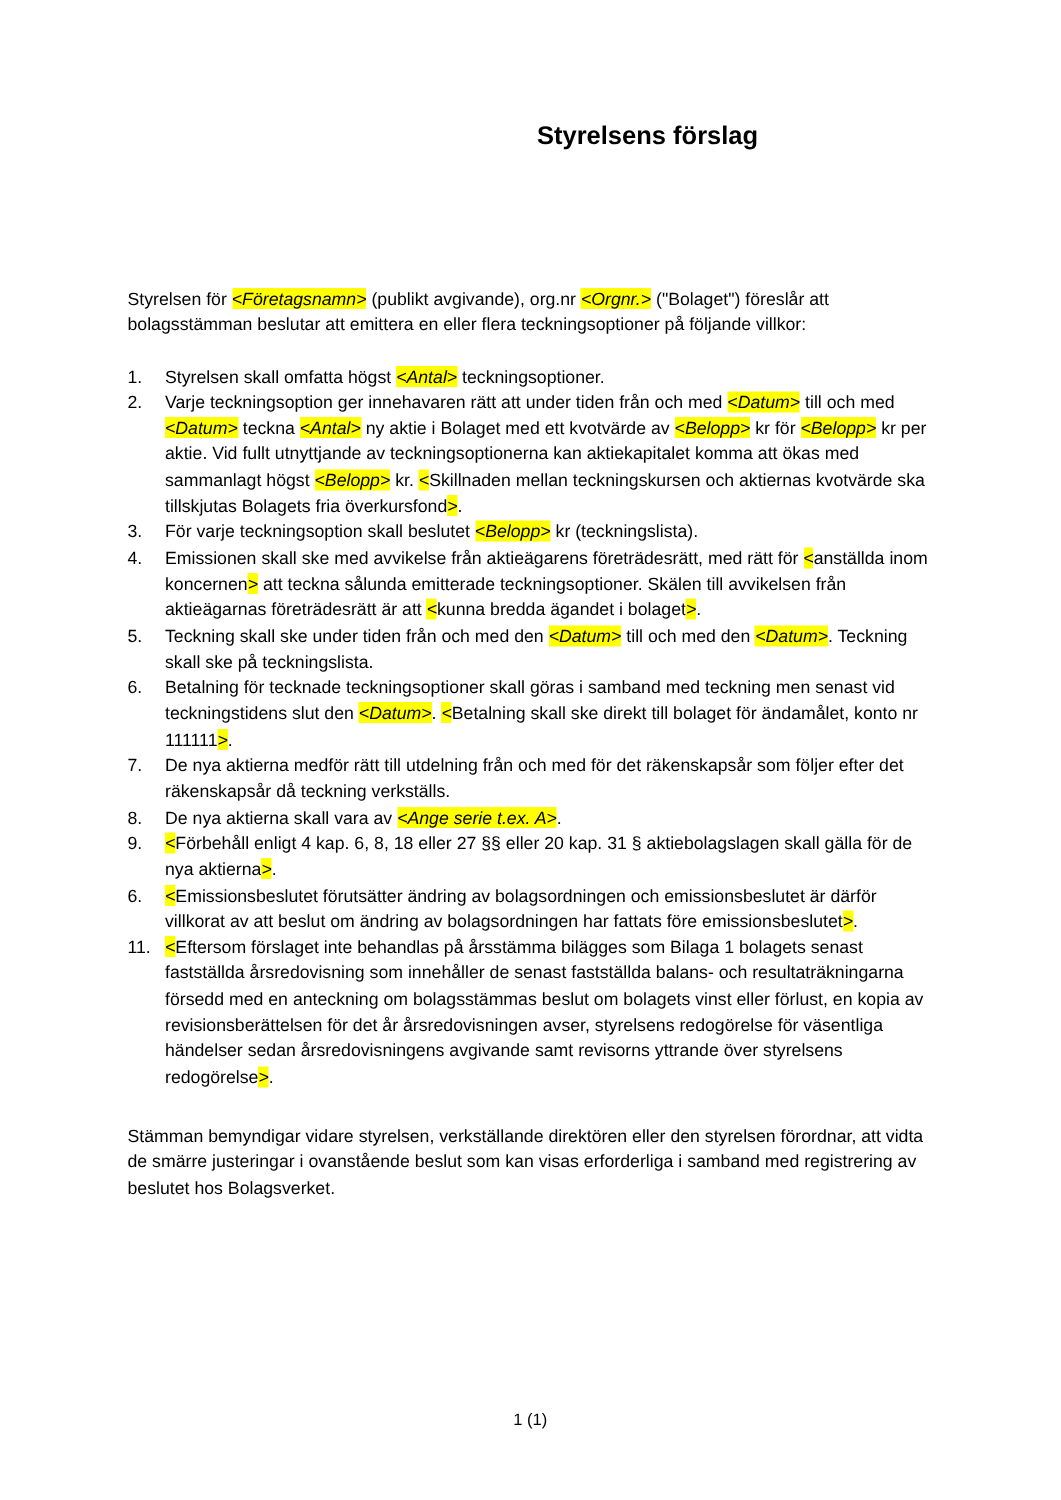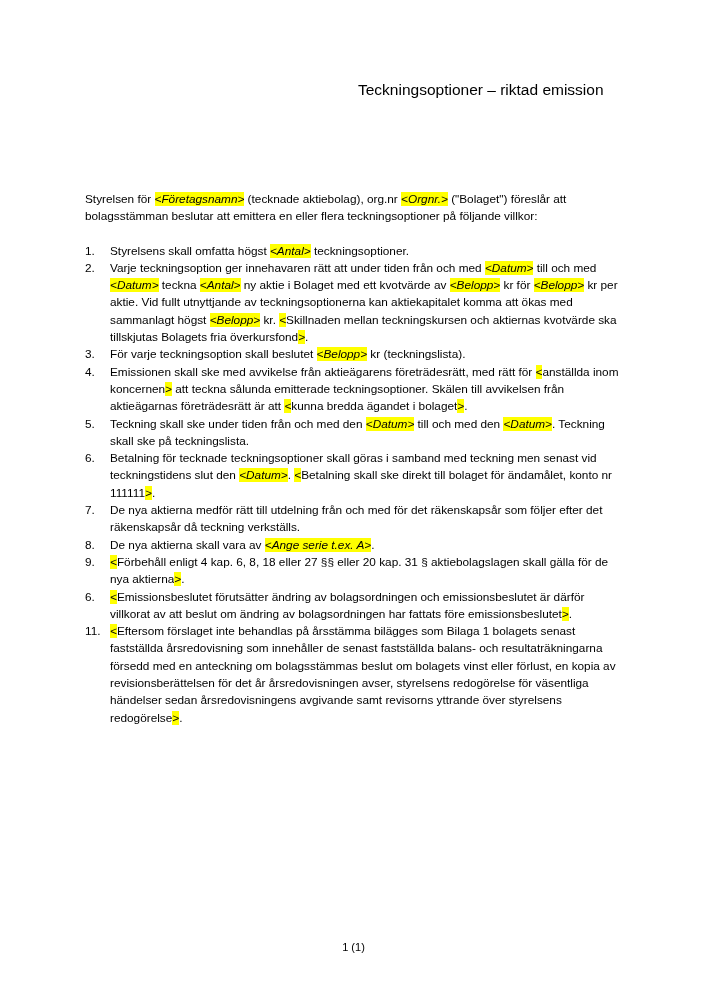--- a/index.html
+++ b/index.html
@@ -78,30 +78,30 @@
     font-size: 11px;
     line-height: 14px;
   }
 </style>
 </head>
 <body>
 
 <div class="page">
 
   <div class="header-block">
-    <div class="doc-subtitle">Teckningsoptioner – riktad emission</div>
+    <div class="doc-title">Styrelsens förslag</div>
   </div>
 
   <div class="content">
-    <p class="intro"><span>Styrelsen för </span><span class="hl">&lt;Företagsnamn&gt;</span><span> (tecknade aktiebolag), org.nr </span><span class="hl">&lt;Orgnr.&gt;</span><span> ("Bolaget") föreslår att bolagsstämman beslutar att emittera en eller flera teckningsoptioner på följande villkor:</span></p>
+    <p class="intro"><span>Styrelsen för </span><span class="hl">&lt;Företagsnamn&gt;</span><span> (publikt avgivande), org.nr </span><span class="hl">&lt;Orgnr.&gt;</span><span> ("Bolaget") föreslår att bolagsstämman beslutar att emittera en eller flera teckningsoptioner på följande villkor:</span></p>
 
     <div class="terms-list">
         <div class="list-item">
           <span class="num">1.</span>
-          <div class="li-text"><span>Styrelsens skall omfatta högst </span><span class="hl">&lt;Antal&gt;</span><span> teckningsoptioner.</span></div>
+          <div class="li-text"><span>Styrelsen skall omfatta högst </span><span class="hl">&lt;Antal&gt;</span><span> teckningsoptioner.</span></div>
         </div>
         <div class="list-item">
           <span class="num">2.</span>
           <div class="li-text"><span>Varje teckningsoption ger innehavaren rätt att under tiden från och med </span><span class="hl">&lt;Datum&gt;</span><span> till och med </span><span class="hl">&lt;Datum&gt;</span><span> teckna </span><span class="hl">&lt;Antal&gt;</span><span> ny aktie i Bolaget med ett kvotvärde av </span><span class="hl">&lt;Belopp&gt;</span><span> kr för </span><span class="hl">&lt;Belopp&gt;</span><span> kr per aktie. Vid fullt utnyttjande av teckningsoptionerna kan aktiekapitalet komma att ökas med sammanlagt högst </span><span class="hl">&lt;Belopp&gt;</span><span> kr. </span><span class="hl">&lt;</span><span>Skillnaden mellan teckningskursen och aktiernas kvotvärde ska tillskjutas Bolagets fria överkursfond</span><span class="hl">&gt;</span><span>.</span></div>
         </div>
         <div class="list-item">
           <span class="num">3.</span>
           <div class="li-text"><span>För varje teckningsoption skall beslutet </span><span class="hl">&lt;Belopp&gt;</span><span> kr (teckningslista).</span></div>
         </div>
         <div class="list-item">
@@ -131,19 +131,20 @@
         <div class="list-item">
           <span class="num">6.</span>
           <div class="li-text"><span class="hl">&lt;</span><span>Emissionsbeslutet förutsätter ändring av bolagsordningen och emissionsbeslutet är därför villkorat av att beslut om ändring av bolagsordningen har fattats före emissionsbeslutet</span><span class="hl">&gt;</span><span>.</span></div>
         </div>
         <div class="list-item">
           <span class="num">11.</span>
           <div class="li-text"><span class="hl">&lt;</span><span>Eftersom förslaget inte behandlas på årsstämma bilägges som Bilaga 1 bolagets senast fastställda årsredovisning som innehåller de senast fastställda balans- och resultaträkningarna försedd med en anteckning om bolagsstämmas beslut om bolagets vinst eller förlust, en kopia av revisionsberättelsen för det år årsredovisningen avser, styrelsens redogörelse för väsentliga händelser sedan årsredovisningens avgivande samt revisorns yttrande över styrelsens redogörelse</span><span class="hl">&gt;</span><span>.</span></div>
         </div>
       </div>
 
+    <p class="closing"><span>Stämman bemyndigar vidare styrelsen, verkställande direktören eller den styrelsen förordnar, att vidta de smärre justeringar i ovanstående beslut som kan visas erforderliga i samband med registrering av beslutet hos Bolagsverket.</span></p>
   </div>
 
   <div class="footer">
     <span>1 (1)</span>
   </div>
 
 </div>
 
 </body></html>

